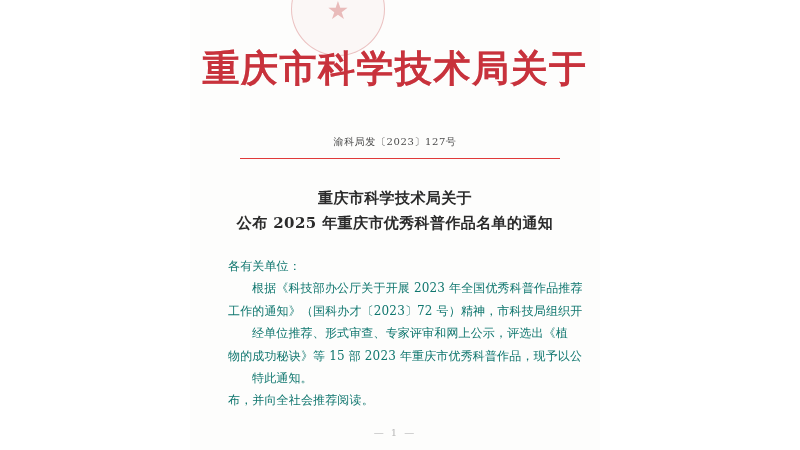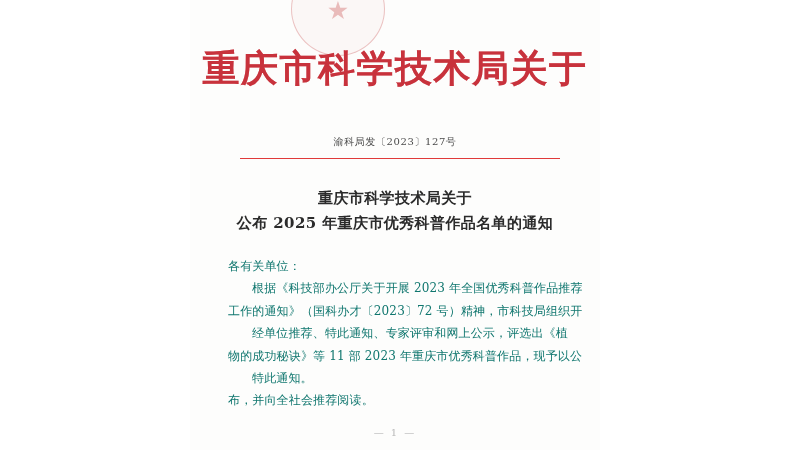--- a/index.html
+++ b/index.html
@@ -182,22 +182,22 @@
 
     <div id="headline">
       <div class="headline-line">重庆市科学技术局关于</div>
       <div class="headline-line">公布 2025 年重庆市优秀科普作品名单的通知</div>
     </div>
 
     <div id="body-copy">
       <div class="body-line">各有关单位：</div>
       <div class="body-line indent">根据《科技部办公厅关于开展 2023 年全国优秀科普作品推荐</div>
       <div class="body-line">工作的通知》（国科办才〔2023〕72 号）精神，市科技局组织开</div>
-      <div class="body-line indent">经单位推荐、特此通知、专家评审和网上公示，评选出《植</div>
-      <div class="body-line">物的成功秘诀》等 11 部 2023 年重庆市优秀科普作品，现予以公</div>
+      <div class="body-line indent">经单位推荐、形式审查、专家评审和网上公示，评选出《植</div>
+      <div class="body-line">物的成功秘诀》等 15 部 2023 年重庆市优秀科普作品，现予以公</div>
       <div class="body-line indent">特此通知。</div>
       <div class="body-line">布，并向全社会推荐阅读。</div>
     </div>
 
     <div id="page-marker">— 1 —</div>
 
   </div>
 </div>
 
 </body></html>

